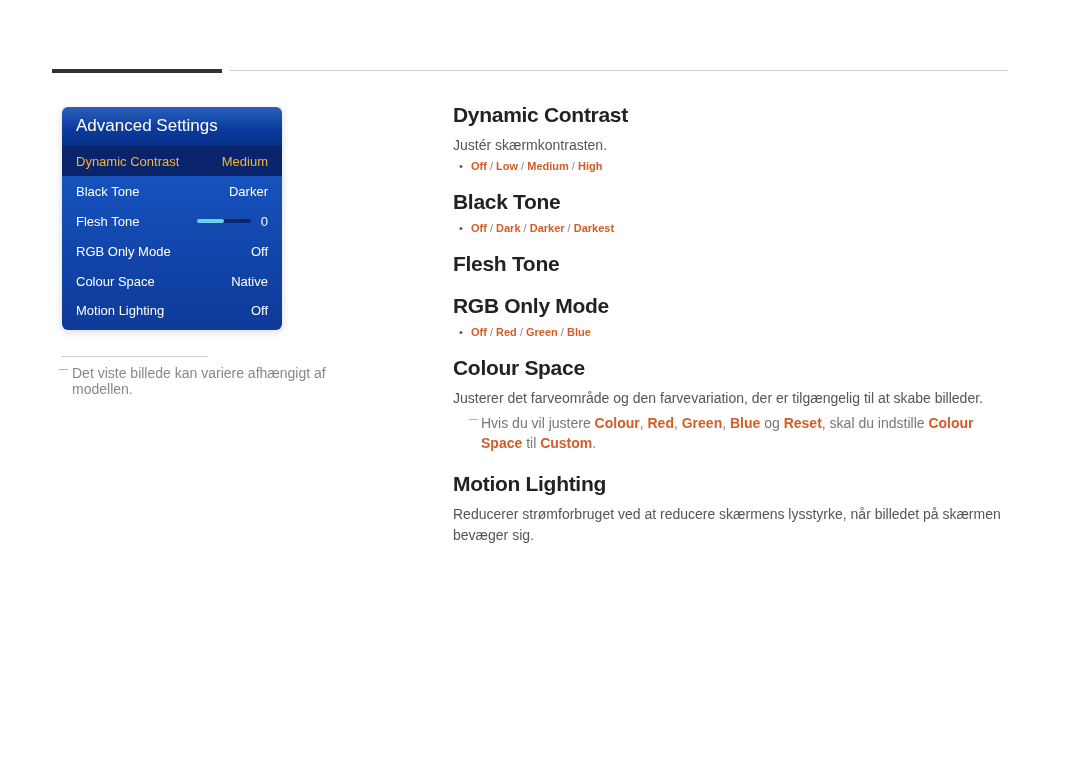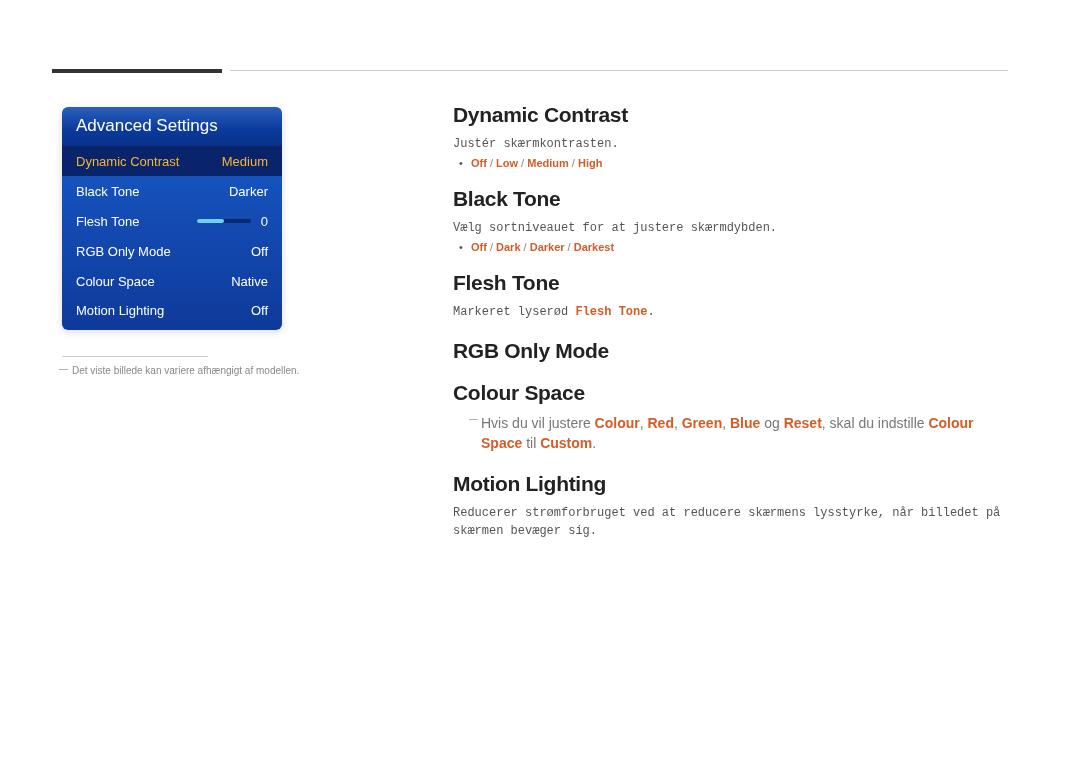--- a/index.html
+++ b/index.html
@@ -86,21 +86,21 @@
     display: flex;
     align-items: center;
   }
   .foot-divider {
     margin-top: 26px;
     width: 146px;
     border-top: 1px solid #ccc;
   }
   .footnote {
     margin-top: 8px;
-    font-size: 10px;
+    font-size: 14px;
     color: #888;
     position: relative;
     padding-left: 10px;
   }
   .footnote::before {
     content: "―";
     position: absolute;
     left: -3px;
     top: -1px;
     font-size: 9px;
@@ -115,25 +115,24 @@
   }
   .section { margin-bottom: 18px; }
   .section h2 {
     font-size: 21px;
     font-weight: 600;
     color: #222;
     margin-bottom: 8px;
     letter-spacing: -0.3px;
   }
   .section p {
-    font-size: 12px;
+    font-size: 14px;
     color: #555;
     line-height: 1.5;
     margin-bottom: 4px;
-    font-family: Liberation Mono, monospace;
   }
   .bullet {
     font-size: 11px;
     color: #555;
     padding-left: 18px;
     position: relative;
     margin-top: 1px;
     margin-bottom: 2px;
   }
   .bullet::before {
@@ -220,39 +219,39 @@
   <div class="section">
     <h2>Dynamic Contrast</h2>
     <p>Justér skærmkontrasten.</p>
     <div class="bullet">
       <span class="opt">Off</span><span class="sep"> / </span><span class="opt">Low</span><span class="sep"> / </span><span class="opt">Medium</span><span class="sep"> / </span><span class="opt">High</span>
     </div>
   </div>
 
   <div class="section">
     <h2>Black Tone</h2>
-    <p>Vælg sortniveauet for at justere skærmdybden.</p>
     <div class="bullet">
       <span class="opt">Off</span><span class="sep"> / </span><span class="opt">Dark</span><span class="sep"> / </span><span class="opt">Darker</span><span class="sep"> / </span><span class="opt">Darkest</span>
     </div>
   </div>
 
   <div class="section">
     <h2>Flesh Tone</h2>
-    <p>
-      <span>Markeret lyserød </span><span class="term">Flesh Tone</span><span>.</span>
-    </p>
   </div>
 
   <div class="section">
     <h2>RGB Only Mode</h2>
+    <div class="bullet">
+      <span class="opt">Off</span><span class="sep"> / </span><span class="opt">Red</span><span class="sep"> / </span><span class="opt">Green</span><span class="sep"> / </span><span class="opt">Blue</span>
+    </div>
   </div>
 
   <div class="section">
     <h2>Colour Space</h2>
+    <p>Justerer det farveområde og den farvevariation, der er tilgængelig til at skabe billeder.</p>
     <div class="note-indent">
       <span>Hvis du vil justere </span><span class="term">Colour</span><span>, </span><span class="term">Red</span><span>, </span><span class="term">Green</span><span>, </span><span class="term">Blue</span><span> og </span><span class="term">Reset</span><span>, skal du indstille </span><span class="term">Colour Space</span><span> til </span><span class="term">Custom</span><span>.</span>
     </div>
   </div>
 
   <div class="section">
     <h2>Motion Lighting</h2>
     <p>Reducerer strømforbruget ved at reducere skærmens lysstyrke, når billedet på skærmen bevæger sig.</p>
   </div>
 

